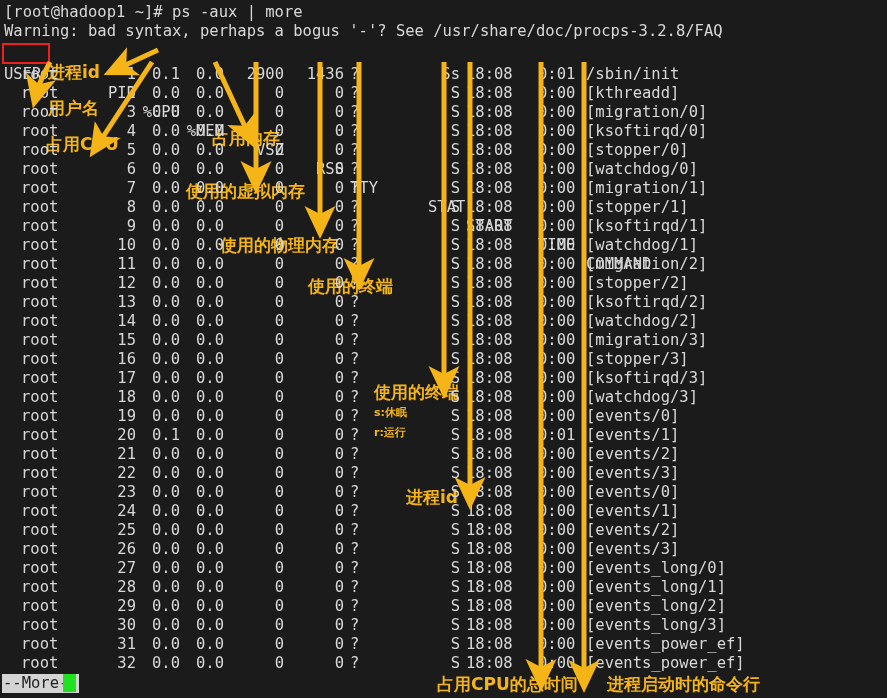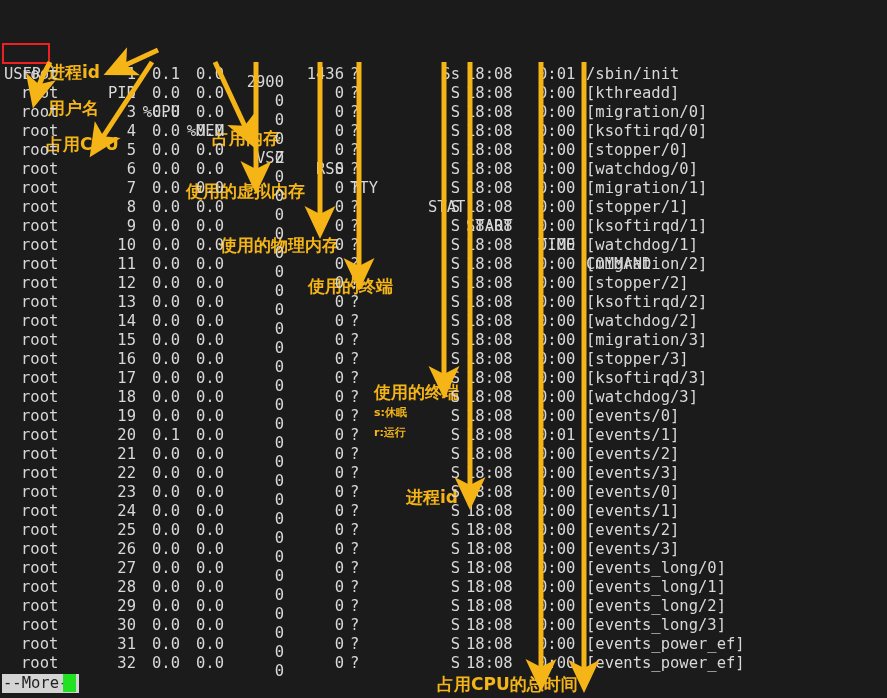--- a/index.html
+++ b/index.html
@@ -21,21 +21,21 @@
   }
   .line{height:19px;position:relative;}
   .cmdline{position:absolute;left:4px;top:3px;}
   .warnline{position:absolute;left:4px;top:22px;}
   
   .cell{position:absolute;}
   .col-user{left:21px;text-align:left;}
   .col-pid{left:76px;width:60px;text-align:right;}
   .col-cpu{left:140px;width:40px;text-align:right;}
   .col-mem{left:184px;width:40px;text-align:right;}
-  .col-vsz{left:228px;width:56px;text-align:right;margin-top:8px;}
+  .col-vsz{left:228px;width:56px;text-align:right;}
   .col-rss{left:290px;width:54px;text-align:right;}
   .col-tty{left:350px;text-align:left;}
   .col-stat{left:420px;width:40px;text-align:right;}
   .col-start{left:466px;text-align:left;}
   .col-time{left:538px;text-align:left;}
   .col-cmd{left:586px;text-align:left;}
   
   .hdr .cell{color:#d8d8d8;}
   .hdr .col-user{left:4px;}
   .hdr .col-stat{left:428px;width:32px;text-align:left;}
@@ -71,20 +71,22 @@
     box-sizing:border-box;
     z-index:2;
   }
 </style>
 </head>
 <body>
 
 <div id="screen">
 
   <div id="term">
+    <div class="cmdline">[root@hadoop1 ~]# ps -aux | more</div>
+    <div class="warnline">Warning: bad syntax, perhaps a bogus '-'? See /usr/share/doc/procps-3.2.8/FAQ</div>
 
     
     <div class="line hdr" style="position:absolute;left:0;top:46px;width:887px;padding-left:44px;">
       <span class="cell col-user">USER</span>
       <span class="cell col-pid">PID</span>
       <span class="cell col-cpu">%CPU</span>
       <span class="cell col-mem">%MEM</span>
       <span class="cell col-vsz">VSZ</span>
       <span class="cell col-rss">RSS</span>
       <span class="cell col-tty">TTY</span>
@@ -138,14 +140,15 @@
   <div class="note" style="left:46px;top:136px;">占用CPU</div>
   <div class="note" style="left:212px;top:130px;">占用内存</div>
   <div class="note" style="left:186px;top:183px;text-align:center;">使用的虚拟内存</div>
   <div class="note" style="left:220px;top:237px;">使用的物理内存</div>
   <div class="note" style="left:308px;top:278px;">使用的终端</div>
   <div class="note" style="left:374px;top:384px;">使用的终端</div>
   <div class="note small" style="left:374px;top:407px;">s:休眠</div>
   <div class="note small" style="left:374px;top:427px;">r:运行</div>
   <div class="note" style="left:406px;top:489px;">进程id</div>
   <div class="note" style="left:437px;top:676px;">占用CPU的总时间</div>
+  <div class="note" style="left:607px;top:676px;">进程启动时的命令行</div>
 
 </div>
 
 </body></html>

